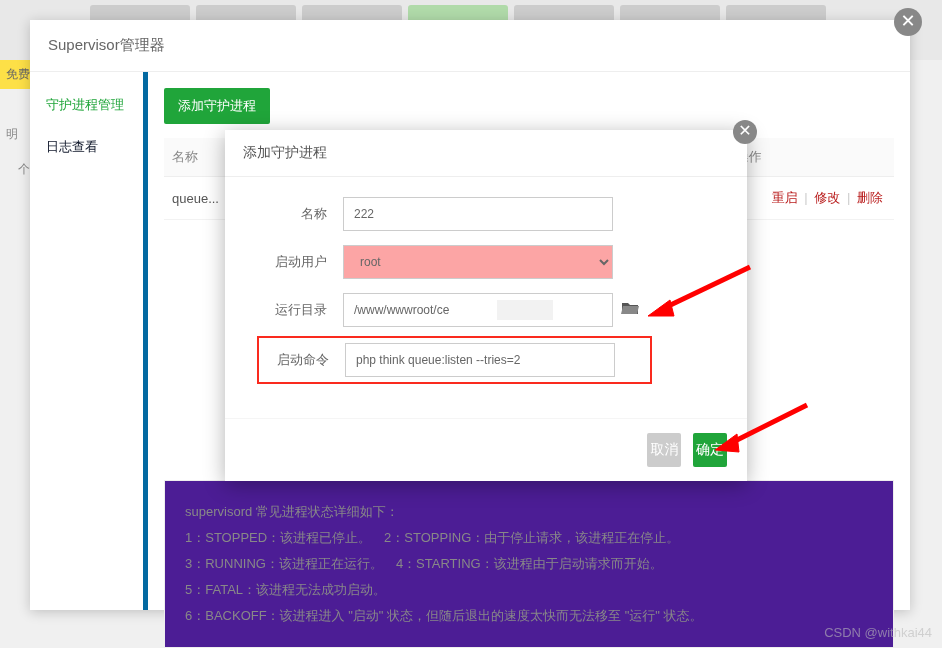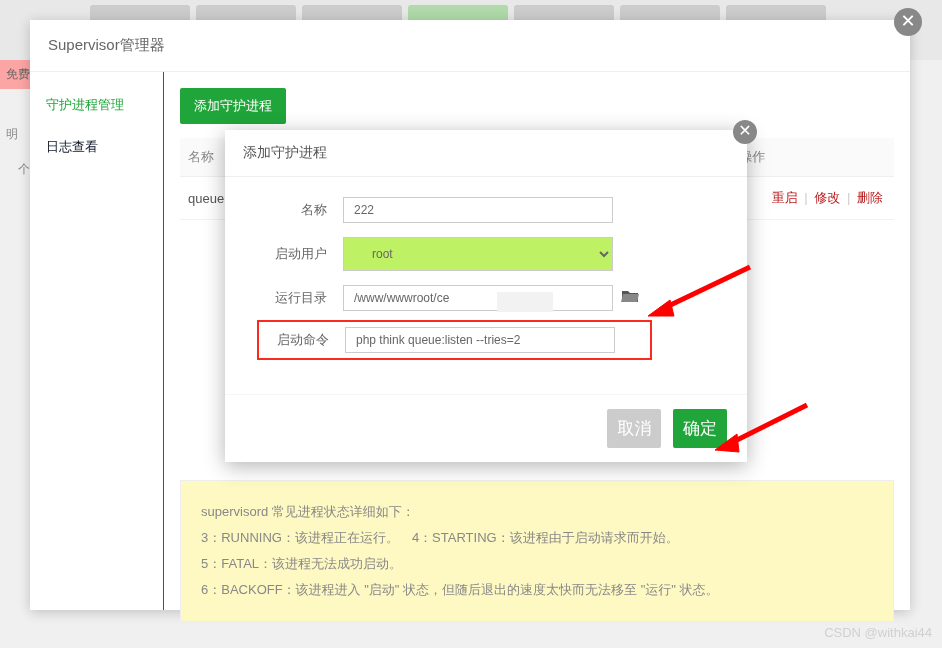--- a/index.html
+++ b/index.html
@@ -2,65 +2,65 @@
 <html><head>
   <meta charset="utf-8">
   <style>
     * { box-sizing: border-box; margin: 0; padding: 0; }
     body { font-family: "Microsoft YaHei", Arial, sans-serif; font-size: 13px; background: #f0f0f0; color: #555; width: 942px; height: 648px; overflow: hidden; position: relative; }
     
     .blur-bg { position: absolute; top: 0; left: 0; width: 100%; height: 60px; background: #e8e8e8; display: flex; gap: 6px; padding: 5px 90px; }
     .blur-tab { background: #ccc; height: 25px; width: 100px; border-radius: 3px; }
     .blur-tab.g { background: #b0daa9; }
     
-    .side-label { position: absolute; left: 0; top: 60px; writing-mode: horizontal-tb; padding: 6px; background: #fca5a5; color: #666; font-size: 12px; }
+    .side-label { position: absolute; left: 0; top: 60px; writing-mode: horizontal-tb; padding: 6px; background: #fde047; color: #666; font-size: 12px; }
     .side-label2 { position: absolute; left: 0; top: 120px; padding: 6px; color: #888; font-size: 12px; }
     .side-label3 { position: absolute; left: 12px; top: 155px; padding: 6px; color: #888; font-size: 12px; }
     
     .outer-modal { position: absolute; left: 30px; top: 20px; width: 880px; height: 590px; background: #fff; box-shadow: 0 2px 12px rgba(0,0,0,.2); }
     .outer-close { position: absolute; right: -12px; top: -12px; width: 28px; height: 28px; border-radius: 50%; background: #888; color: #fff; text-align: center; line-height: 26px; font-size: 18px; cursor: pointer; }
     .outer-title { padding: 16px 18px; font-size: 15px; color: #666; border-bottom: 1px solid #eee; }
     .outer-body { display: flex; height: calc(100% - 52px); }
     
-    .sidebar { width: 134px; border-right: 1px solid #0369a1; padding-top: 12px; }
+    .sidebar { width: 118px; border-right: 5px solid #0369a1; padding-top: 12px; }
     .sidebar-item { padding: 12px 16px; color: #0f172a; cursor: pointer; font-size: 13px; }
     .sidebar-item.active { color: #20a53a; font-weight: 500; }
     
     .main-area { flex: 1; padding: 16px; }
     .add-btn { background: #20a53a; color: #fff; padding: 9px 14px; border: none; border-radius: 2px; cursor: pointer; font-size: 13px; margin-bottom: 14px; }
     
     .table { width: 100%; border-collapse: collapse; }
     .table th { text-align: left; padding: 10px 8px; color: #888; font-weight: normal; font-size: 13px; background: #fafafa; border-bottom: 1px solid #eee; }
     .table td { padding: 12px 8px; border-bottom: 1px solid #f2f2f2; font-size: 13px; }
     .status-g { color: #20a53a; }
     .op-link { color: #b91c1c; cursor: pointer; margin: 0 3px; }
     .op-sep { color: #ccc; }
     
-    .help-box { margin-top: 260px; background: #fef9c3; border: 1px solid #eee; padding: 18px 20px; }
+    .help-box { margin-top: 260px; background: #4c1d95; border: 1px solid #eee; padding: 18px 20px; }
     .help-box .hl { line-height: 2.0; color: #888; font-size: 13px; }
     
     .inner-modal { position: absolute; left: 225px; top: 130px; width: 522px; background: #fff; box-shadow: 0 4px 20px rgba(0,0,0,.3); z-index: 100; }
     .inner-title { padding: 14px 18px; font-size: 14px; color: #555; border-bottom: 1px solid #eee; position: relative; }
     .inner-close { position: absolute; right: -10px; top: -10px; width: 24px; height: 24px; border-radius: 50%; background: #888; color: #fff; text-align: center; line-height: 22px; font-size: 16px; cursor: pointer; }
     .inner-body { padding: 20px 40px 10px 40px; }
     
     .form-row { display: flex; align-items: center; margin-bottom: 14px; position: relative; }
     .form-label { width: 78px; text-align: right; padding-right: 16px; color: #666; font-size: 13px; }
-    .form-input { flex: 1; height: 26px; padding: 0 10px; border: 1px solid #ccc; font-size: 12px; color: #666; max-width: 270px; }
-    .form-select { flex: 1; height: 34px; padding: 0 24px; border: 1px solid #ccc; font-size: 12px; color: #666; max-width: 270px; background: #bef264; }
+    .form-input { flex: 1; height: 34px; padding: 0 10px; border: 1px solid #ccc; font-size: 12px; color: #666; max-width: 270px; }
+    .form-select { flex: 1; height: 34px; padding: 0 12px; border: 1px solid #ccc; font-size: 12px; color: #666; max-width: 270px; background: #fca5a5; }
     .folder-icon { margin-left: 8px; cursor: pointer; color: #555; font-size: 16px; }
     .redacted { position: absolute; left: 232px; top: 7px; width: 56px; height: 20px; background: #f2f2f2; }
     
     .highlight-box { border: 2.5px solid #fa2a1e; padding: 5px 0 5px 0; margin: -5px 0 10px -8px; width: 395px; }
     
     .hint-line { padding-left: 40px; color: #888; font-size: 13px; }
     .hint-line::before { content: "•"; margin-right: 8px; color: #aaa; }
     
     .inner-footer { padding: 14px 20px; text-align: right; border-top: 1px solid #f5f5f5; margin-top: 14px; }
-    .btn { padding: 8px 10px; border: none; border-radius: 2px; cursor: pointer; font-size: 17px; margin-left: 8px; }
+    .btn { padding: 8px 3px; border: none; border-radius: 2px; cursor: pointer; font-size: 14px; margin-left: 8px; }
     .btn-cancel { background: #ccc; color: #fff; }
     .btn-ok { background: #20a53a; color: #fff; }
     
     .arrow { position: absolute; z-index: 200; pointer-events: none; }
     .arrow svg polygon, .arrow svg line { fill: #ff0000; stroke: #ff0000; }
     
     .watermark { position: absolute; right: 10px; bottom: 8px; color: #bbb; font-size: 13px; opacity: .6; }
   </style>
 </head>
 <body>
@@ -115,20 +115,21 @@
               <span class="op-sep">|</span>
               <span class="op-link">修改</span>
               <span class="op-sep">|</span>
               <span class="op-link">删除</span>
             </td>
           </tr>
         </tbody>
       </table>
       <div class="help-box">
         <div class="hl">supervisord 常见进程状态详细如下：</div>
+        <div class="hl">1：STOPPED：该进程已停止。　2：STOPPING：由于停止请求，该进程正在停止。</div>
         <div class="hl">3：RUNNING：该进程正在运行。　4：STARTING：该进程由于启动请求而开始。</div>
         <div class="hl">5：FATAL：该进程无法成功启动。</div>
         <div class="hl">6：BACKOFF：该进程进入 "启动" 状态，但随后退出的速度太快而无法移至 "运行" 状态。</div>
       </div>
     </div>
   </div>
 </div>
 
 <div class="inner-modal">
   <div class="inner-title">

